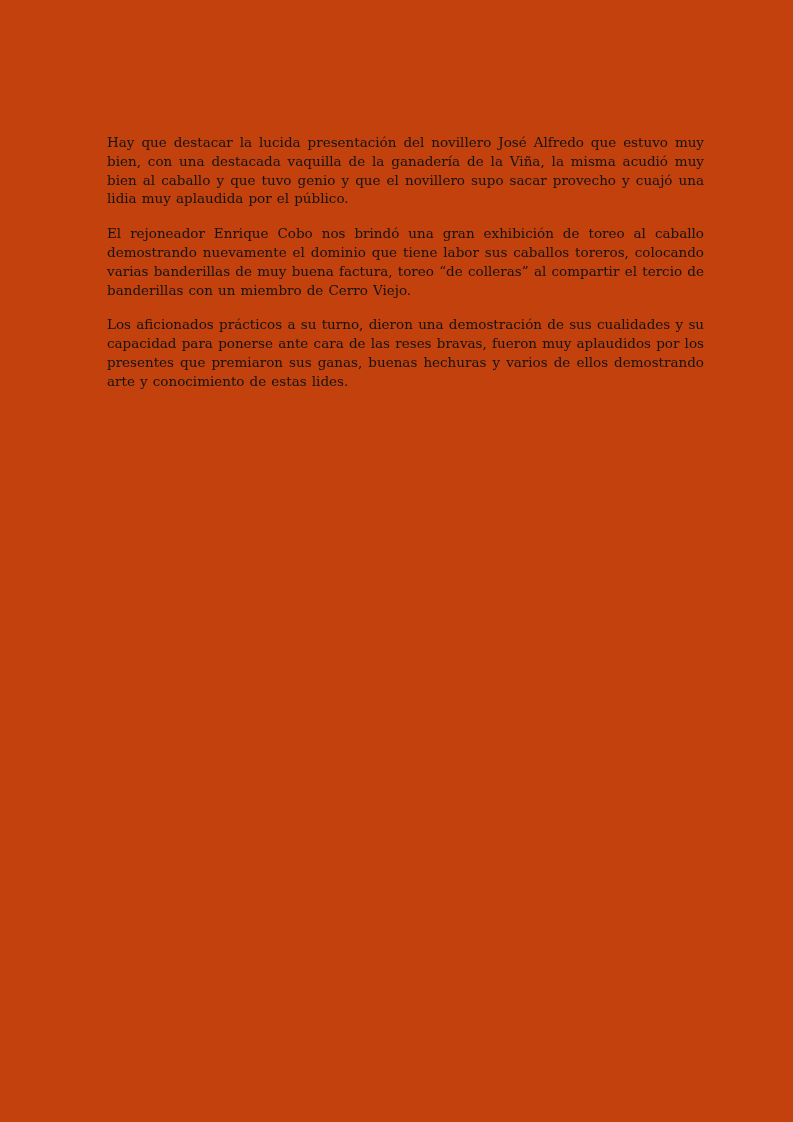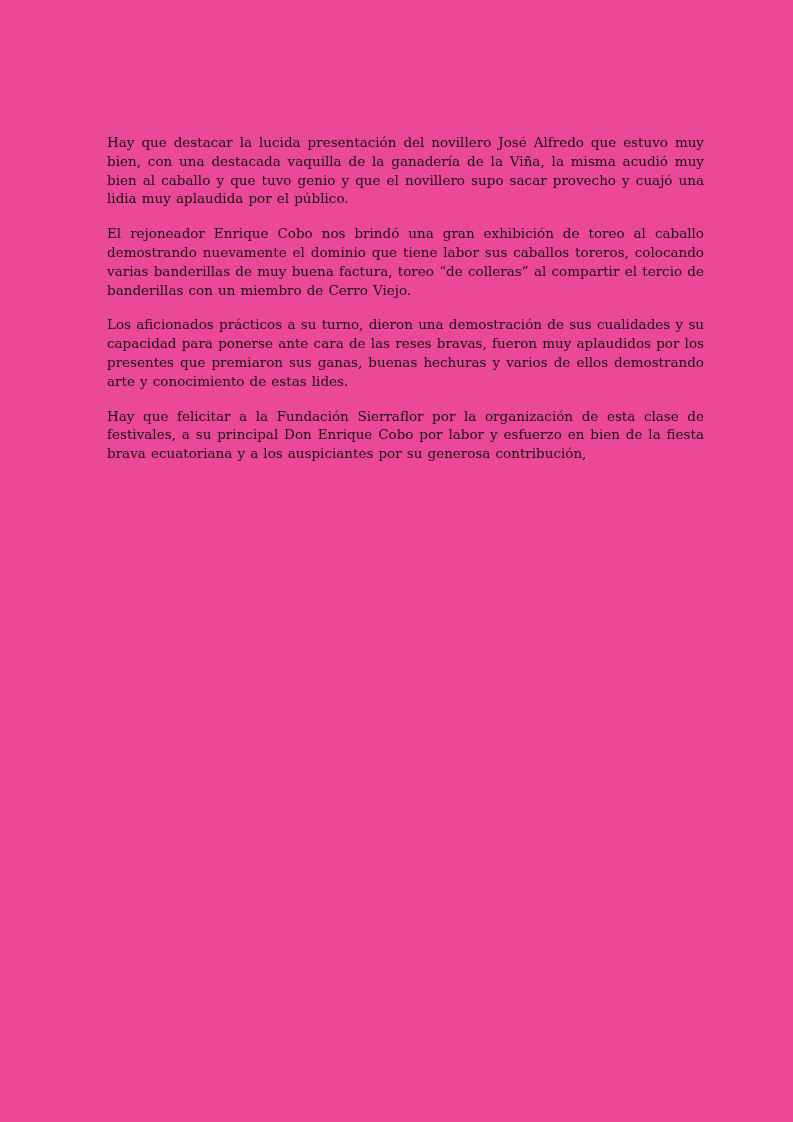--- a/index.html
+++ b/index.html
@@ -4,21 +4,21 @@
 <style>
   html, body {
     margin: 0;
     padding: 0;
     background: #ffffff;
   }
   .page {
     position: relative;
     width: 793px;
     height: 1122px;
-    background: #ec4899;
+    background: #c2410c;
     box-sizing: border-box;
     padding: 133px 89px 0 107px;
     overflow: hidden;
   }
   .doc-body {
     font-family: "DejaVu Serif", "Liberation Serif", serif;
     font-size: 13.5px;
     line-height: 18.8px;
     color: #141414;
   }
@@ -30,15 +30,14 @@
   }
 </style>
 </head>
 <body>
 
 <div class="page">
   <div class="doc-body">
     <p class="para">Hay que destacar la lucida presentación del novillero José Alfredo que estuvo muy bien, con una destacada vaquilla de la ganadería de la Viña, la misma acudió muy bien al caballo y que tuvo genio y que el novillero supo sacar provecho y cuajó una lidia muy aplaudida por el público.</p>
     <p class="para">El rejoneador Enrique Cobo nos brindó una gran exhibición de toreo al caballo demostrando nuevamente el dominio que tiene labor sus caballos toreros, colocando varias banderillas de muy buena factura, toreo “de colleras” al compartir el tercio de banderillas con un miembro de Cerro Viejo.</p>
     <p class="para">Los aficionados prácticos a su turno, dieron una demostración de sus cualidades y su capacidad para ponerse ante cara de las reses bravas, fueron muy aplaudidos por los presentes que premiaron sus ganas, buenas hechuras y varios de ellos demostrando arte y conocimiento de estas lides.</p>
-    <p class="para">Hay que felicitar a la Fundación Sierraflor por la organización de esta clase de festivales, a su principal Don Enrique Cobo por labor y esfuerzo en bien de la fiesta brava ecuatoriana y a los auspiciantes por su generosa contribución,</p>
   </div>
 </div>
 
 </body></html>

